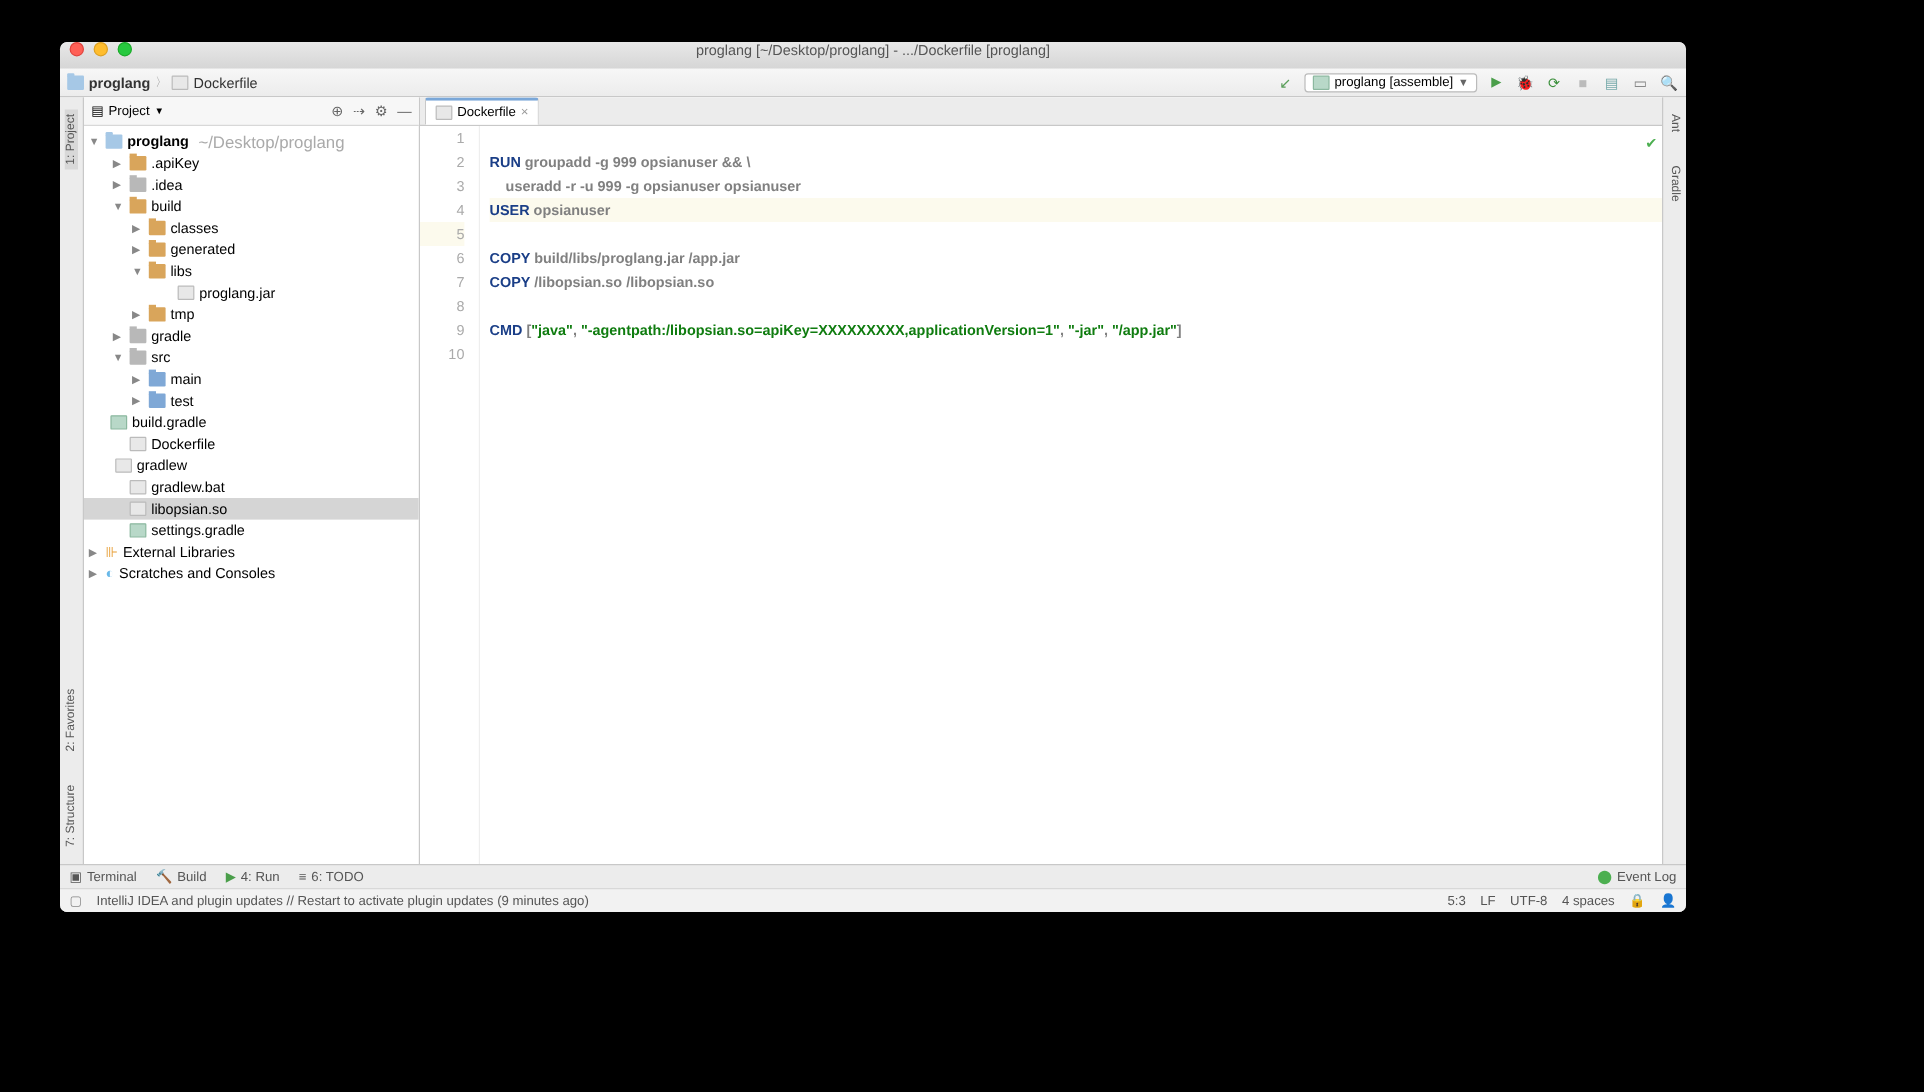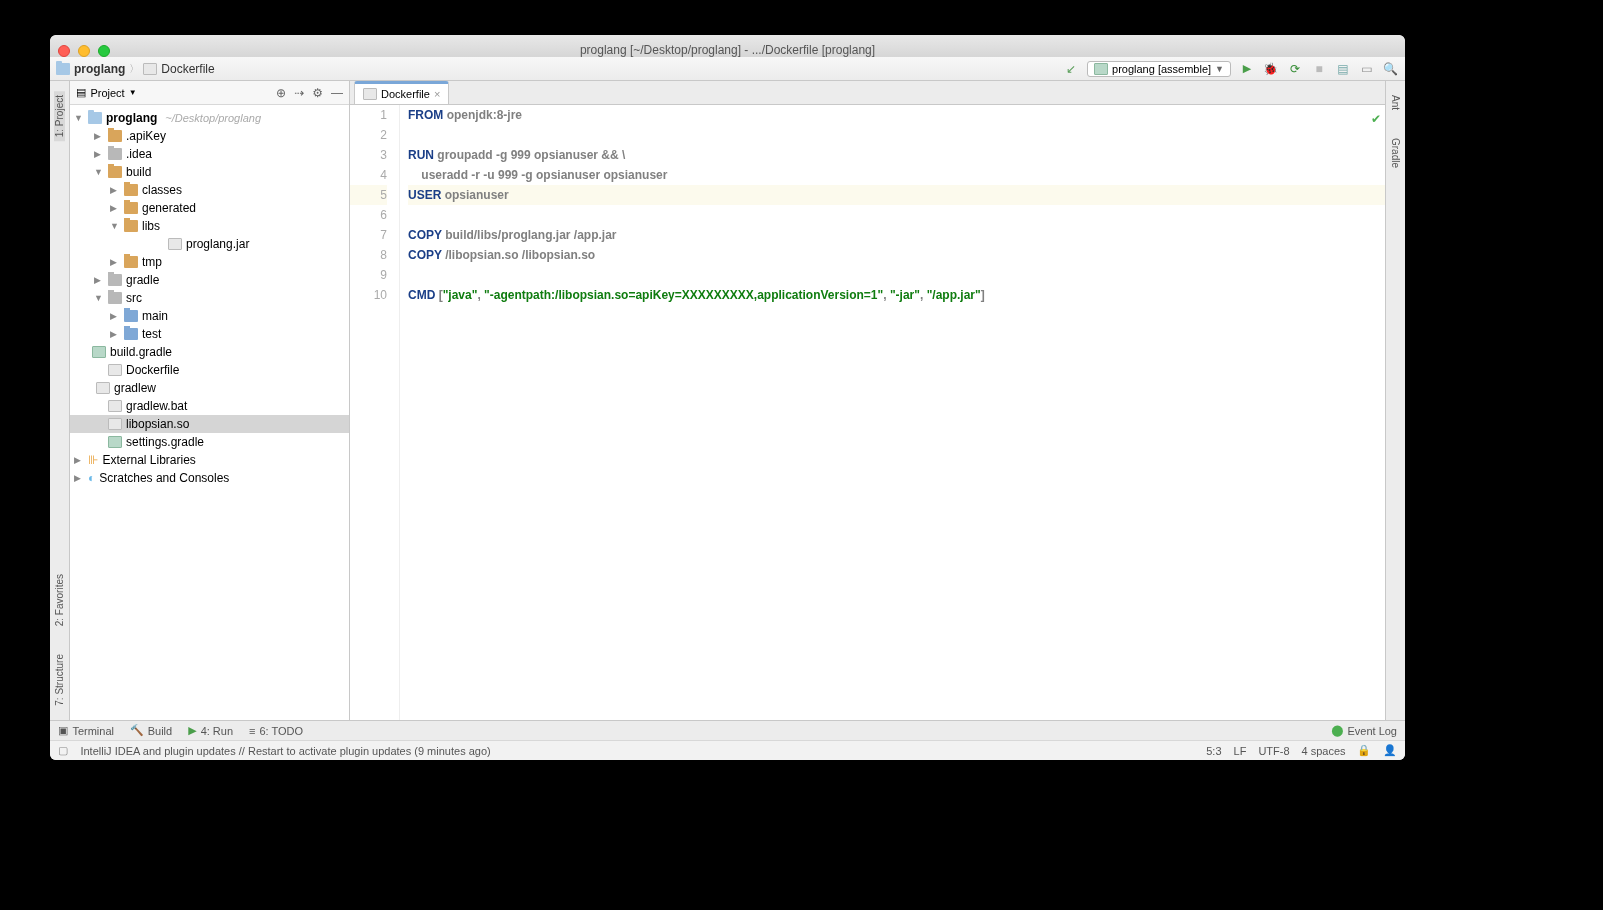--- a/index.html
+++ b/index.html
@@ -1,18 +1,18 @@
 <!DOCTYPE html>
 <html><head>
 <meta charset="utf-8">
 <style>
 * { margin: 0; padding: 0; box-sizing: border-box; font-family: -apple-system, "Helvetica Neue", Arial, sans-serif; }
 body { background: #000; width: 1603px; height: 910px; position: relative; }
 .window { position: absolute; left: 50px; top: 35px; width: 1355px; height: 725px; background: #f2f2f2; border-radius: 6px; box-shadow: 0 10px 40px rgba(0,0,0,.5); overflow: hidden; display: flex; flex-direction: column; }
-.titlebar { height: 22px; background: linear-gradient(#e8e8e8,#d6d6d6); display: flex; align-items: flex-end; padding: 0 8px; font-size: 12px; color: #444; border-top-left-radius: 6px; border-top-right-radius: 6px; position: relative; }
+.titlebar { height: 22px; background: linear-gradient(#e8e8e8,#d6d6d6); display: flex; align-items: flex-start; padding: 0 8px; font-size: 12px; color: #444; border-top-left-radius: 6px; border-top-right-radius: 6px; position: relative; }
 .traffic { display: flex; gap: 8px; }
 .tl-btn { width: 12px; height: 12px; border-radius: 50%; }
 .tl-red { background: #ff5f56; border: .5px solid #e0443e; }
 .tl-yel { background: #ffbd2e; border: .5px solid #dea123; }
 .tl-grn { background: #27c93f; border: .5px solid #1aab29; }
 .title-text { position: absolute; left: 0; right: 0; text-align: center; font-size: 12px; color: #555; }
 .navbar { height: 24px; background: linear-gradient(#f7f7f7,#ececec); border-bottom: 1px solid #c8c8c8; display: flex; align-items: center; font-size: 12px; padding: 0 6px; justify-content: space-between; }
 .nav-left { display: flex; align-items: center; gap: 4px; }
 .nav-right { display: flex; align-items: center; gap: 8px; }
 .bc-item { display: flex; align-items: center; gap: 4px; color: #333; }
@@ -36,21 +36,21 @@
 .arrow { width: 10px; display: inline-block; color: #888; font-size: 9px; }
 .ficon { width: 14px; height: 12px; display: inline-flex; }
 .ficon.fold { background: #d9a55b; border-radius: 1px; position: relative; }
 .ficon.fold::before { content: ""; position: absolute; top: -2px; left: 0; width: 6px; height: 3px; background: #d9a55b; }
 .ficon.fold.blue { background: #7fa8d6; }
 .ficon.fold.blue::before { background: #7fa8d6; }
 .ficon.fold.grey { background: #b8b8b8; }
 .ficon.fold.grey::before { background: #b8b8b8; }
 .ficon.file { background: #e8e8e8; border: 1px solid #bbb; border-radius: 1px; }
 .ficon.gradle-f { background: #b8d8c8; border: 1px solid #8bb89f; border-radius: 1px; }
-.tpath { color: #aaa; font-size: 11px; margin-left: 4px; font-style: italic; }
+.tpath { color: #aaa; font-size: 14px; margin-left: 4px; }
 .editor-area { flex: 1; display: flex; flex-direction: column; background: #fff; }
 .tabs { height: 24px; border-bottom: 1px solid #c8c8c8; display: flex; align-items: flex-end; background: #ececec; }
 .tab { height: 23px; background: #fff; border: 1px solid #c8c8c8; border-bottom: none; display: flex; align-items: center; gap: 4px; padding: 0 8px; font-size: 11px; border-radius: 3px 3px 0 0; margin-left: 4px; border-top: 3px solid #7aa7d8; }
 .tab-close { color: #999; cursor: pointer; font-size: 11px; }
 .editor { flex: 1; display: flex; font-family: Menlo, Monaco, "Courier New", monospace; font-size: 12px; line-height: 20px; position: relative; }
 .gutter { width: 50px; text-align: right; color: #aaa; padding: 0 12px 0 0; background: #fff; border-right: 1px solid #eee; user-select: none; }
 .code { flex: 1; padding-left: 8px; position: relative; }
 .line { height: 20px; white-space: pre; }
 .line.cur { background: #fcfaed; }
 .kw { color: #1a3e87; font-weight: bold; }
@@ -158,21 +158,21 @@
           <div class="tree-item" style="padding-left:40px">
             <span class="arrow">▶</span>
             <span class="ficon fold"></span>
             <span>generated</span>
           </div>
           <div class="tree-item" style="padding-left:40px">
             <span class="arrow">▼</span>
             <span class="ficon fold"></span>
             <span>libs</span>
           </div>
-          <div class="tree-item" style="padding-left:84px">
+          <div class="tree-item" style="padding-left:64px">
             <span class="arrow"></span>
             <span class="ficon file"></span>
             <span>proglang.jar</span>
           </div>
           <div class="tree-item" style="padding-left:40px">
             <span class="arrow">▶</span>
             <span class="ficon fold"></span>
             <span>tmp</span>
           </div>
           <div class="tree-item" style="padding-left:24px">
@@ -254,21 +254,20 @@
             <div class="line">4</div>
           <div class="line cur">5</div>
             <div class="line">6</div>
             <div class="line">7</div>
             <div class="line">8</div>
           <div class="line">9</div>
             <div class="line">10</div>
         </div>
         <div class="code">
           <span class="check-icon">✔</span>
-          <div class="line"><span class="kw">FROM</span><span class="im"> openjdk:8-jre</span></div>
           <div class="line"></div>
           <div class="line"><span class="kw">RUN</span><span class="im"> groupadd -g 999 opsianuser &amp;&amp; \</span></div>
           <div class="line"><span class="im">    useradd -r -u 999 -g opsianuser opsianuser</span></div>
           <div class="line cur"><span class="kw">USER</span><span class="im"> opsianuser</span></div>
           <div class="line"></div>
           <div class="line"><span class="kw">COPY</span><span class="im"> build/libs/proglang.jar /app.jar</span></div>
           <div class="line"><span class="kw">COPY</span><span class="im"> /libopsian.so /libopsian.so</span></div>
           <div class="line"></div>
           <div class="line"><span class="kw">CMD</span><span class="im"> [</span><span class="str">"java"</span><span class="im">, </span><span class="str">"-agentpath:/libopsian.so=apiKey=XXXXXXXXX,applicationVersion=1"</span><span class="im">, </span><span class="str">"-jar"</span><span class="im">, </span><span class="str">"/app.jar"</span><span class="im">]</span></div>
         </div>

